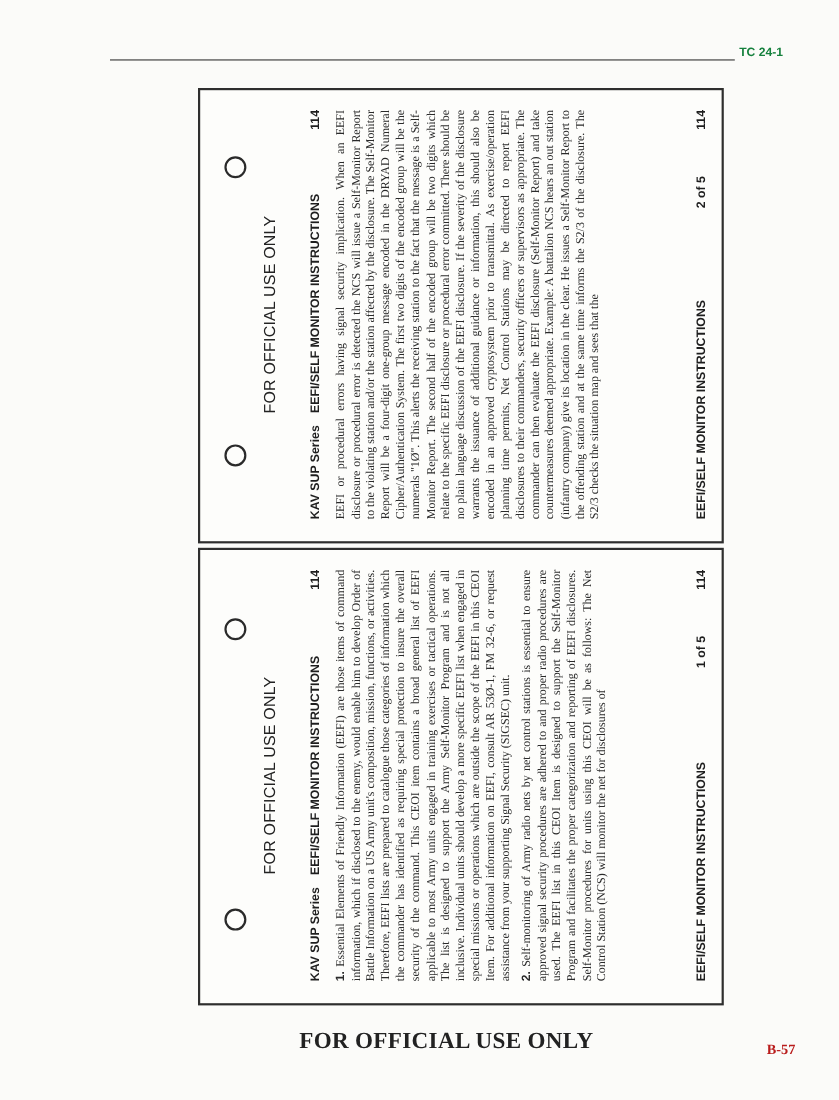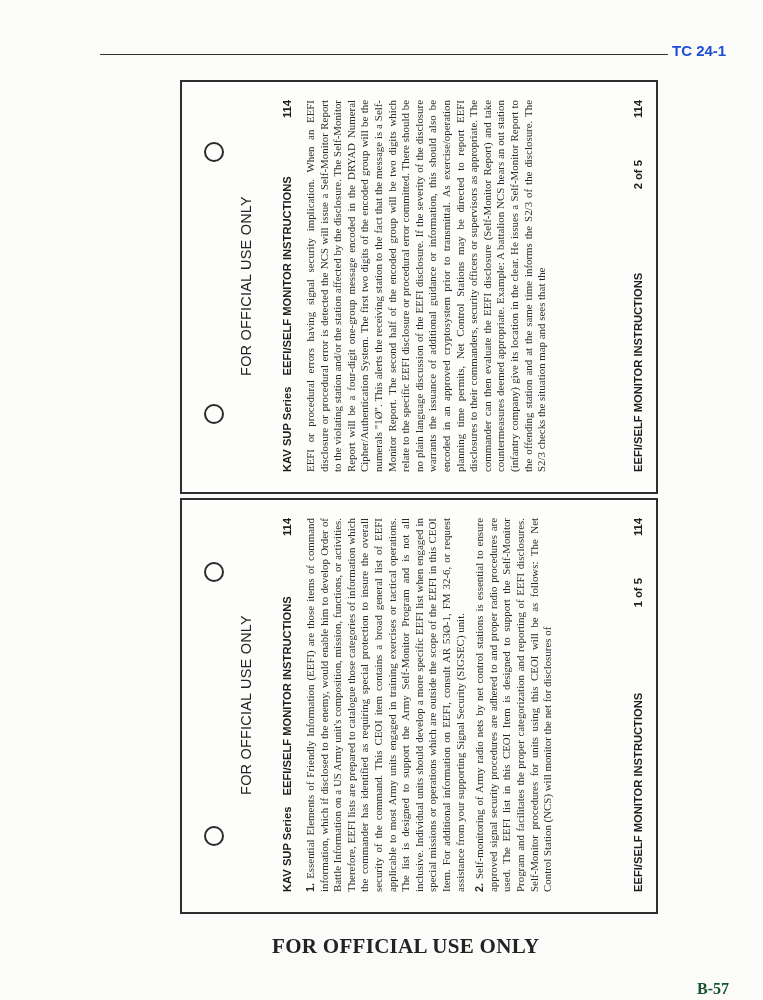--- a/index.html
+++ b/index.html
@@ -7,22 +7,22 @@
     width:763px; height:1000px; position:relative; overflow:hidden;
     background:#fbfbf9; color:#1e1e1e;
     font-family:"Liberation Serif", serif;
   }
   .header-rule {
     position:absolute; left:100px; top:54px; width:568px; height:0;
     border-top:1.5px solid #333;
   }
   .doc-id {
     position:absolute; left:672px; top:42px;
-    font-family:"Liberation Sans", sans-serif; font-weight:bold; font-size:15px;
-    color:#1d4ed8;
+    font-family:"Liberation Sans", sans-serif; font-weight:bold; font-size:11px;
+    color:#15803d;
   }
   .card {
     position:absolute; left:180px; width:474px;
     border:2px solid #2e2e2e; background:#fdfdfb;
   }
   .card.top { top:80px; height:410px; }
   .card.bottom { top:498px; height:412px; }
   .hole {
     position:absolute; left:22px; width:20px; height:20px;
     border:2px solid #2a2a2a; border-radius:50%; box-sizing:border-box;
@@ -56,22 +56,22 @@
   }
   .card-footer .title { flex:0 0 auto; }
   .card-footer .page { margin-left:auto; margin-right:42px; }
   .card-footer .num { }
   .bottom-fouo {
     position:absolute; left:272px; top:934px;
     font-family:"Liberation Serif", serif; font-weight:bold; font-size:21px;
     letter-spacing:0.3px; color:#222;
   }
   .page-number {
-    position:absolute; left:697px; top:980px;
-    font-family:"Liberation Serif", serif; font-weight:bold; font-size:16px; color:#14532d;
+    position:absolute; left:697px; top:946px;
+    font-family:"Liberation Serif", serif; font-weight:bold; font-size:13px; color:#b91c1c;
   }
 </style>
 </head>
 <body>
 
 <div class="header-rule"></div>
 <div class="doc-id">TC 24-1</div>
 
 <div class="card top">
   <div class="hole" style="top:60px;"></div>

